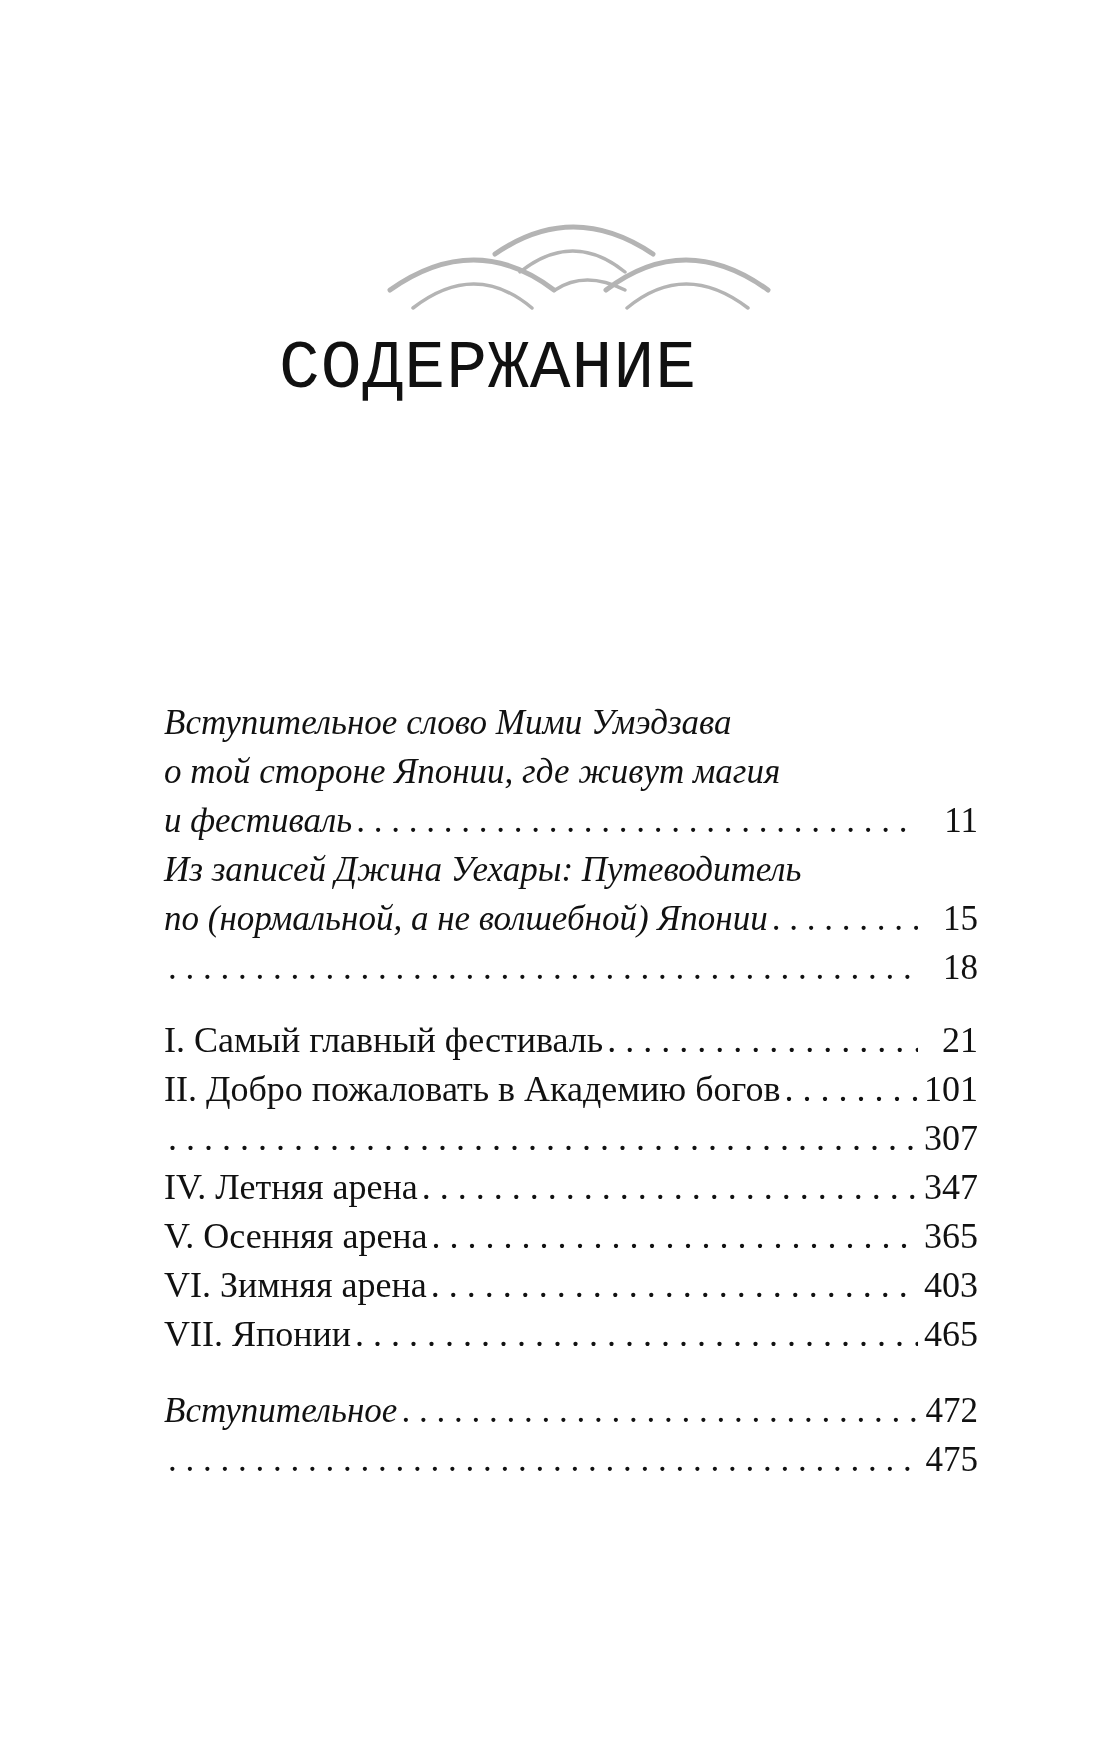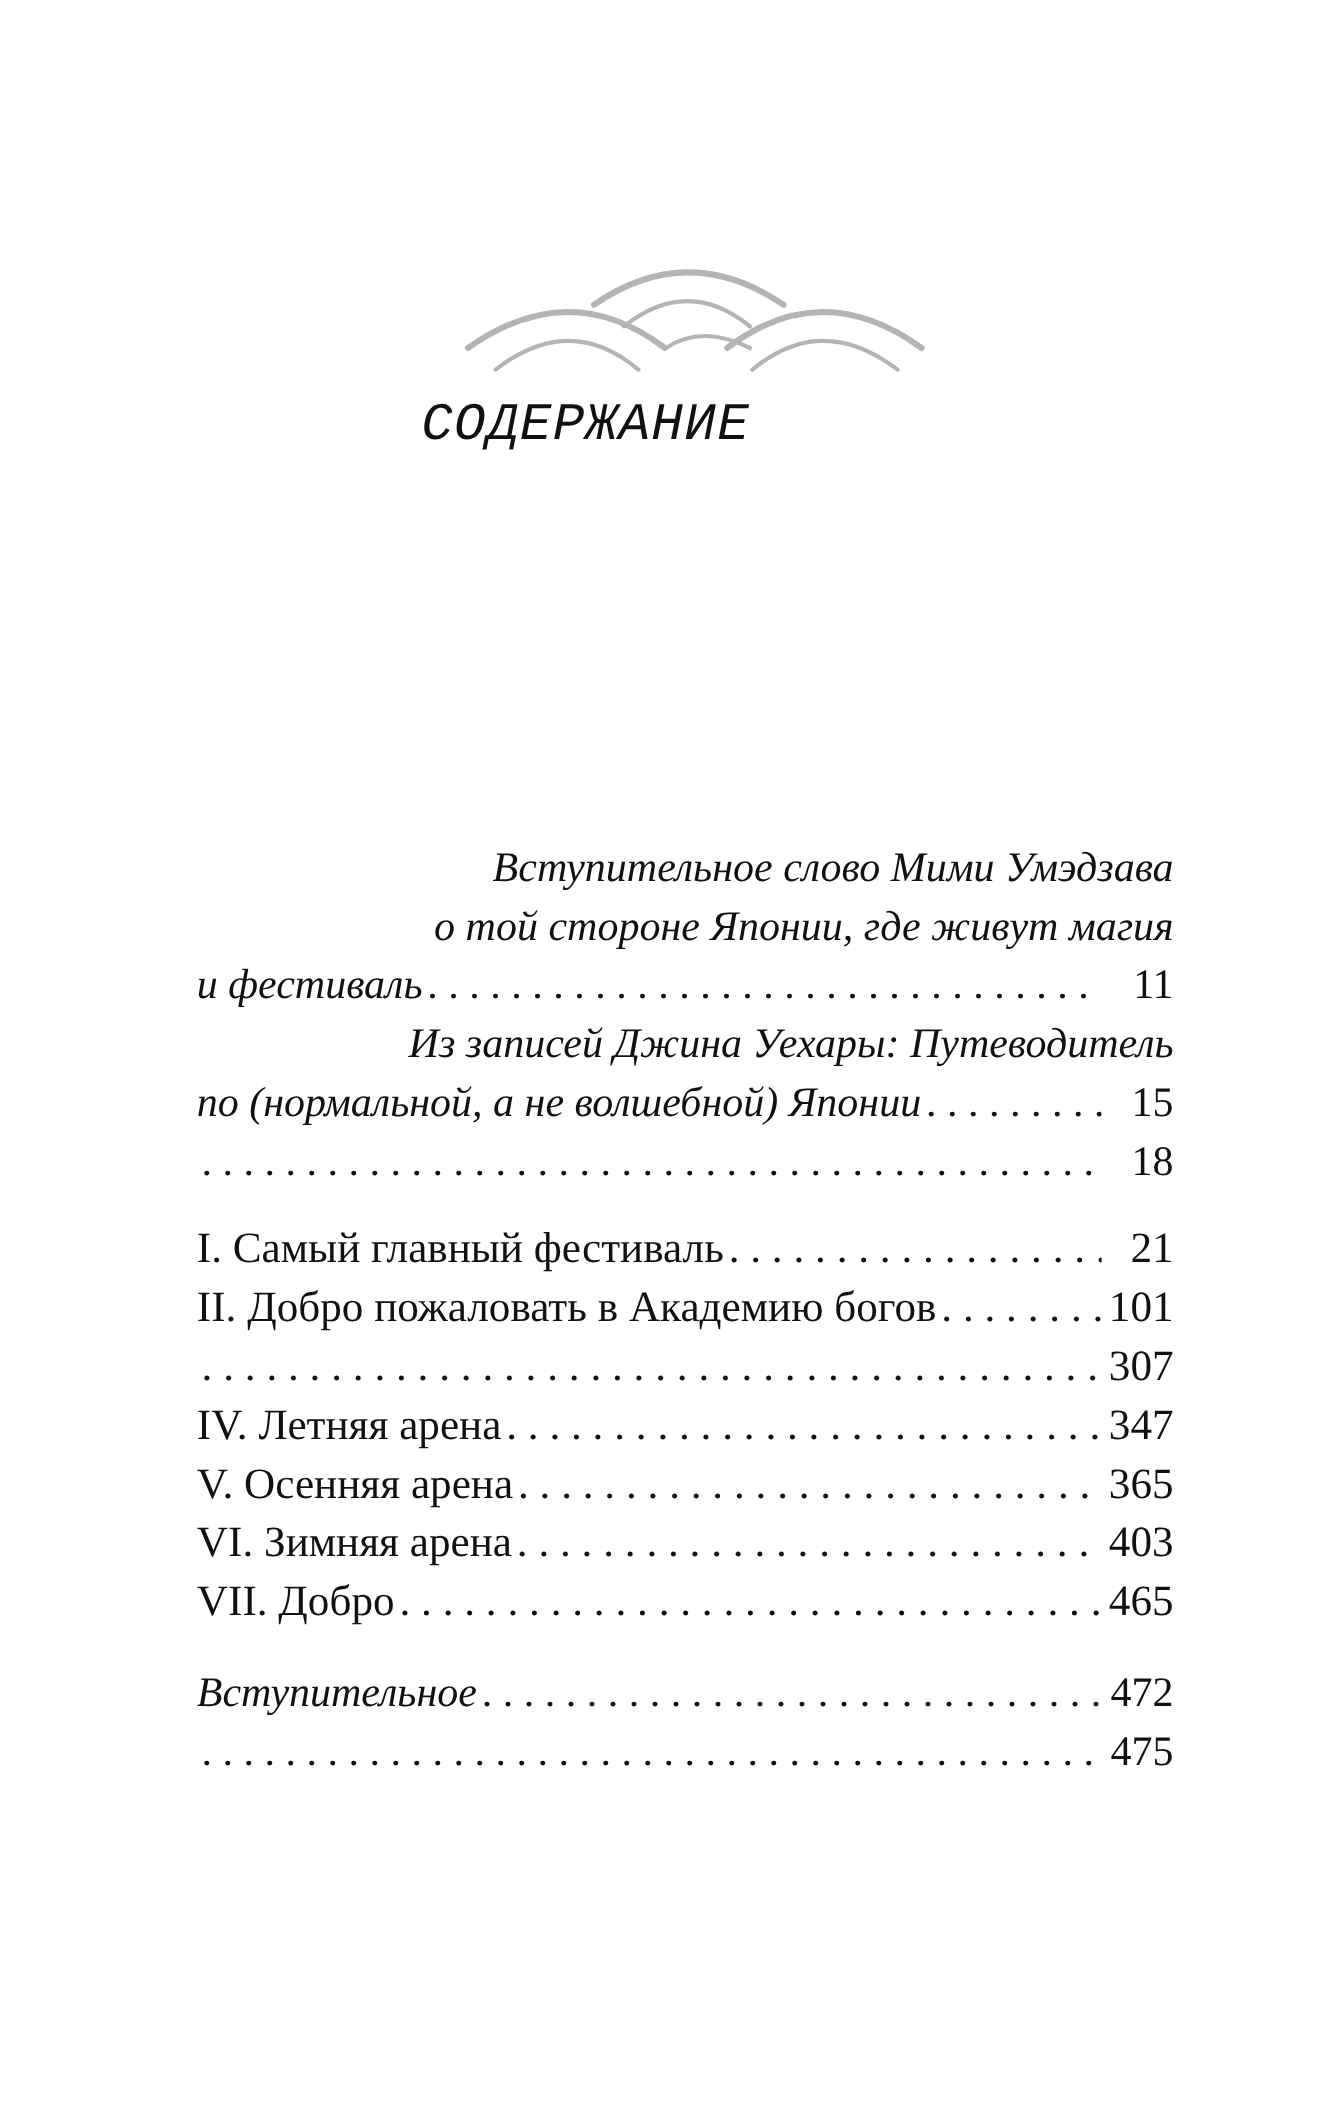--- a/index.html
+++ b/index.html
@@ -1,27 +1,27 @@
 <!DOCTYPE html>
 <html><head>
 <meta charset="utf-8">
 <style>
   html, body { margin:0; padding:0; background:#ffffff; }
   body { width:1100px; height:1760px; position:relative; overflow:hidden; font-family:"Liberation Serif", serif; color:#111; }
   .ornament { position:absolute; left:380px; top:210px; width:400px; height:100px; }
   .title { position:absolute; left:0; width:976px; top:330px; text-align:center;
-           font-family:"Liberation Mono", monospace; font-size:44px; letter-spacing:1px; color:#111; font-weight:normal;font-style:italic; }
+           font-family:"Liberation Mono", monospace; font-size:68px; letter-spacing:1px; color:#111; font-weight:normal; }
   .toc { position:absolute; left:164px; width:814px; top:0; }
   .row { position:absolute; left:0; width:814px; height:49px; display:flex; align-items:baseline; font-size:36px; line-height:49px; white-space:nowrap; }
   .row.it { font-style:italic; font-size:35px; }
   .row .txt { flex:0 0 auto; }
   .row .dots { flex:1 1 auto; overflow:hidden; letter-spacing:7px; font-style:normal; margin:0 4px; }
   .row .dots::before { content:". . . . . . . . . . . . . . . . . . . . . . . . . . . . . . . . . . . . . . . . . . . . . . . . . . . . . . . . . . . . . . . . . . . . . . . . ."; letter-spacing:0; }
   .row .num { flex:0 0 auto; font-style:normal; min-width:56px; text-align:right; }
-  .row.plain { display:block;text-align:right; }
+  .row.plain { display:block; }
 </style>
 </head>
 <body>
 
 <svg class="ornament" viewBox="0 0 400 100">
   <g fill="none" stroke="#b4b4b4" stroke-linecap="round">
     <path d="M115 44 Q 193 -10 273 44" stroke-width="5"></path>
     <path d="M140 62 Q 193 20 245 62" stroke-width="3.5"></path>
     <path d="M175 80 Q 205 60 245 80" stroke-width="3.5"></path>
     <path d="M10 80 Q 95 20 174 80" stroke-width="5"></path>
@@ -76,21 +76,21 @@
     <span class="txt">V. Осенняя арена</span>
       <span class="dots"></span>
       <span class="num">365</span>
   </div>
   <div class="row" style="top:1261px">
     <span class="txt">VI. Зимняя арена</span>
       <span class="dots"></span>
       <span class="num">403</span>
   </div>
   <div class="row" style="top:1310px">
-    <span class="txt">VII. Добро</span>
+    <span class="txt">VII. Японии</span>
       <span class="dots"></span>
       <span class="num">465</span>
   </div>
 
   <div class="row it" style="top:1386px">
     <span class="txt">Вступительное</span>
       <span class="dots"></span>
       <span class="num">472</span>
   </div>
   <div class="row it" style="top:1435px">

